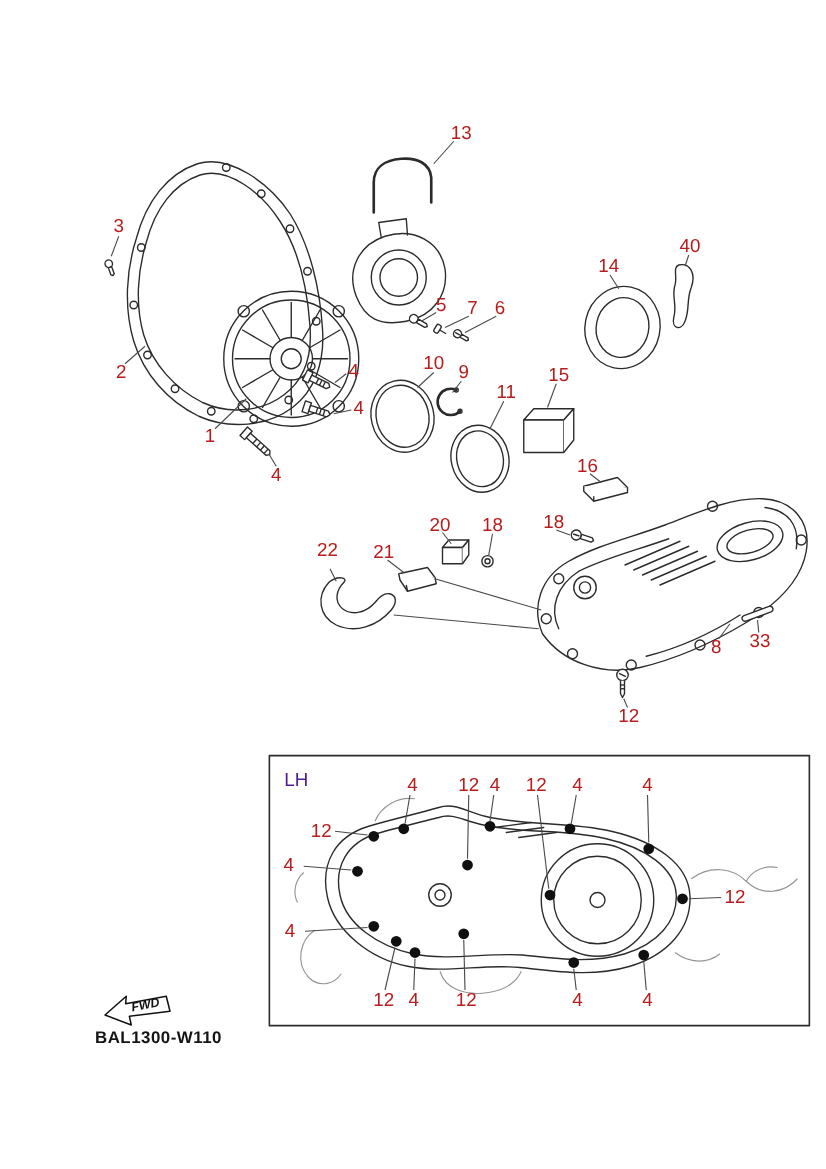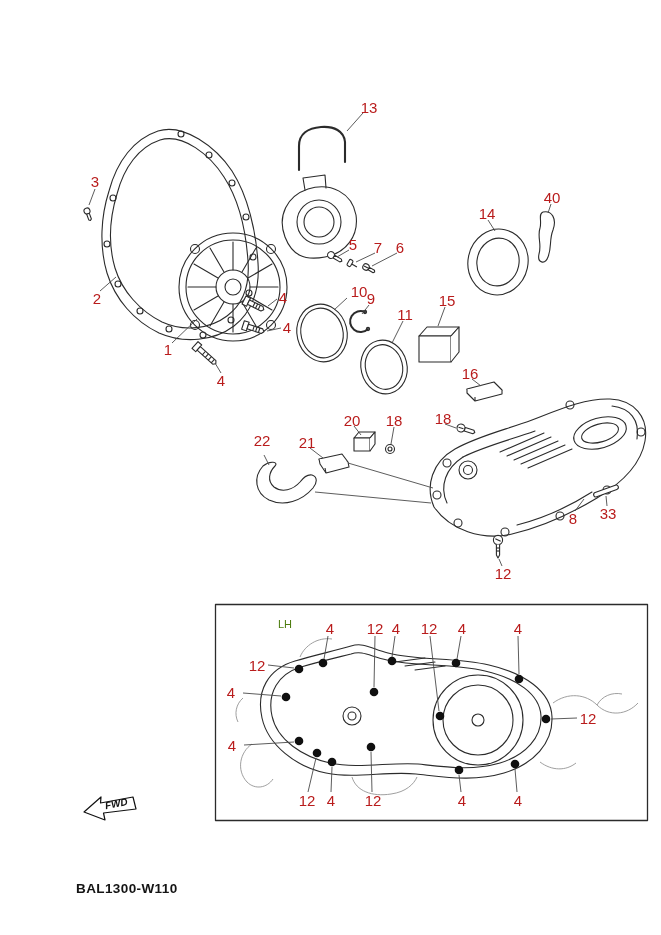--- a/index.html
+++ b/index.html
@@ -1,22 +1,22 @@
 <!DOCTYPE html>
 <html><head>
 <meta charset="utf-8">
 <style>
   html,body{margin:0;padding:0;background:#fff;}
   .stage{position:relative;width:661px;height:935px;background:#fff;overflow:hidden;
          font-family:"Liberation Sans",sans-serif;}
   .stage svg{position:absolute;left:0;top:0;}
   .callout{position:absolute;transform:translate(-50%,-50%);font-size:15px;color:#b91c1c;
            line-height:1;user-select:none;white-space:nowrap;}
-  .lh-label{position:absolute;transform:translate(-50%,-50%);font-size:11px;color:#4d7c0f;margin-left:48px;}
-  .code-label{position:absolute;left:76px;top:881px;font-size:13.5px;font-weight:bold;
+  .lh-label{position:absolute;transform:translate(-50%,-50%);font-size:15px;color:#4c1d95;}
+  .code-label{position:absolute;left:76px;top:822px;font-size:13.5px;font-weight:bold;
               color:#141414;letter-spacing:.4px;}
   .art{stroke:#2b2b2b;fill:none;stroke-width:1.1;stroke-linecap:round;stroke-linejoin:round;}
   .artf{stroke:#2b2b2b;fill:#fff;stroke-width:1.1;stroke-linejoin:round;}
   .lead{stroke:#4a4a4a;stroke-width:.9;fill:none;}
   .ctx{stroke:#949494;stroke-width:.9;fill:none;}
   .dot{fill:#101010;stroke:none;}
   .thick{stroke-width:2.1;}
 </style>
 </head>
 <body>
@@ -318,21 +318,21 @@
   <span class="callout" style="left:97px;top:298px">2</span>
   <span class="callout" style="left:95px;top:181px">3</span>
   <span class="callout" style="left:283px;top:297px">4</span>
   <span class="callout" style="left:287px;top:327px">4</span>
   <span class="callout" style="left:221px;top:380px">4</span>
   <span class="callout" style="left:353px;top:244px">5</span>
   <span class="callout" style="left:400px;top:247px">6</span>
   <span class="callout" style="left:378px;top:247px">7</span>
   <span class="callout" style="left:573px;top:518px">8</span>
   <span class="callout" style="left:371px;top:298px">9</span>
-  <span class="callout" style="left:359px;top:291px">10</span>
+  <span class="callout" style="left:347px;top:291px">10</span>
   <span class="callout" style="left:405px;top:314px">11</span>
   <span class="callout" style="left:503px;top:573px">12</span>
   <span class="callout" style="left:369px;top:107px">13</span>
   <span class="callout" style="left:487px;top:213px">14</span>
   <span class="callout" style="left:447px;top:300px">15</span>
   <span class="callout" style="left:470px;top:373px">16</span>
   <span class="callout" style="left:352px;top:420px">20</span>
   <span class="callout" style="left:443px;top:418px">18</span>
   <span class="callout" style="left:394px;top:420px">18</span>
   <span class="callout" style="left:552px;top:197px">40</span>

